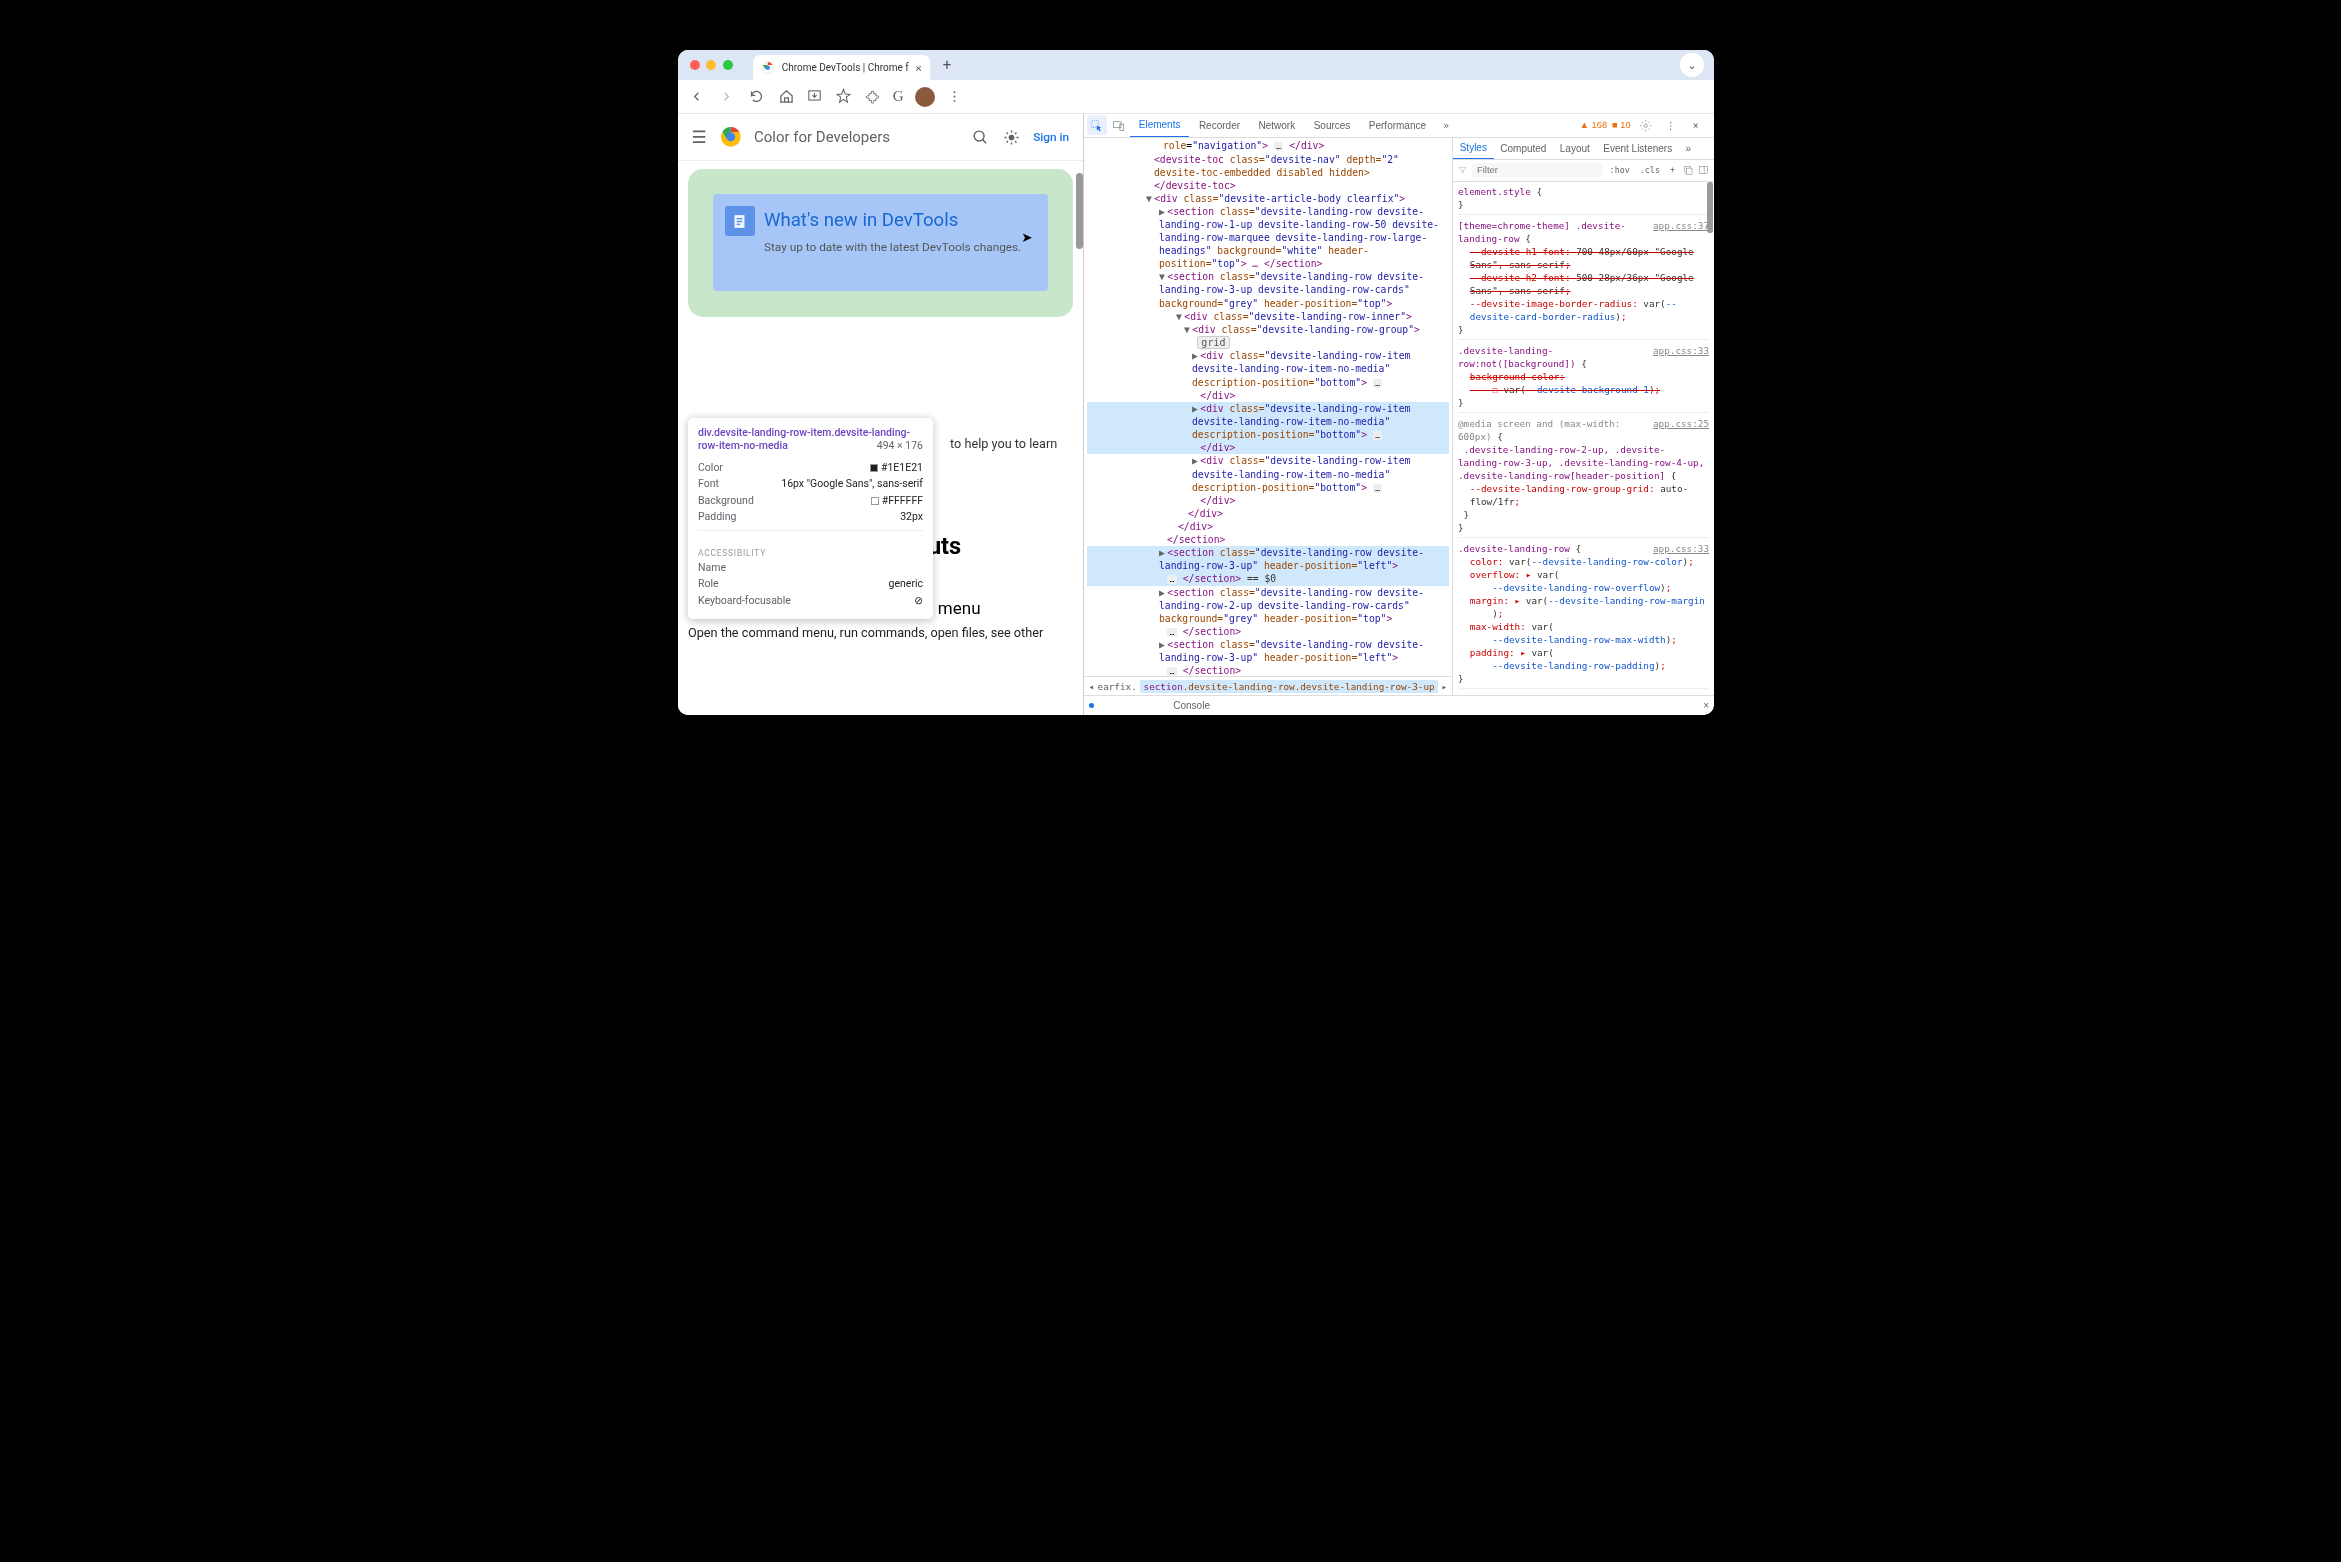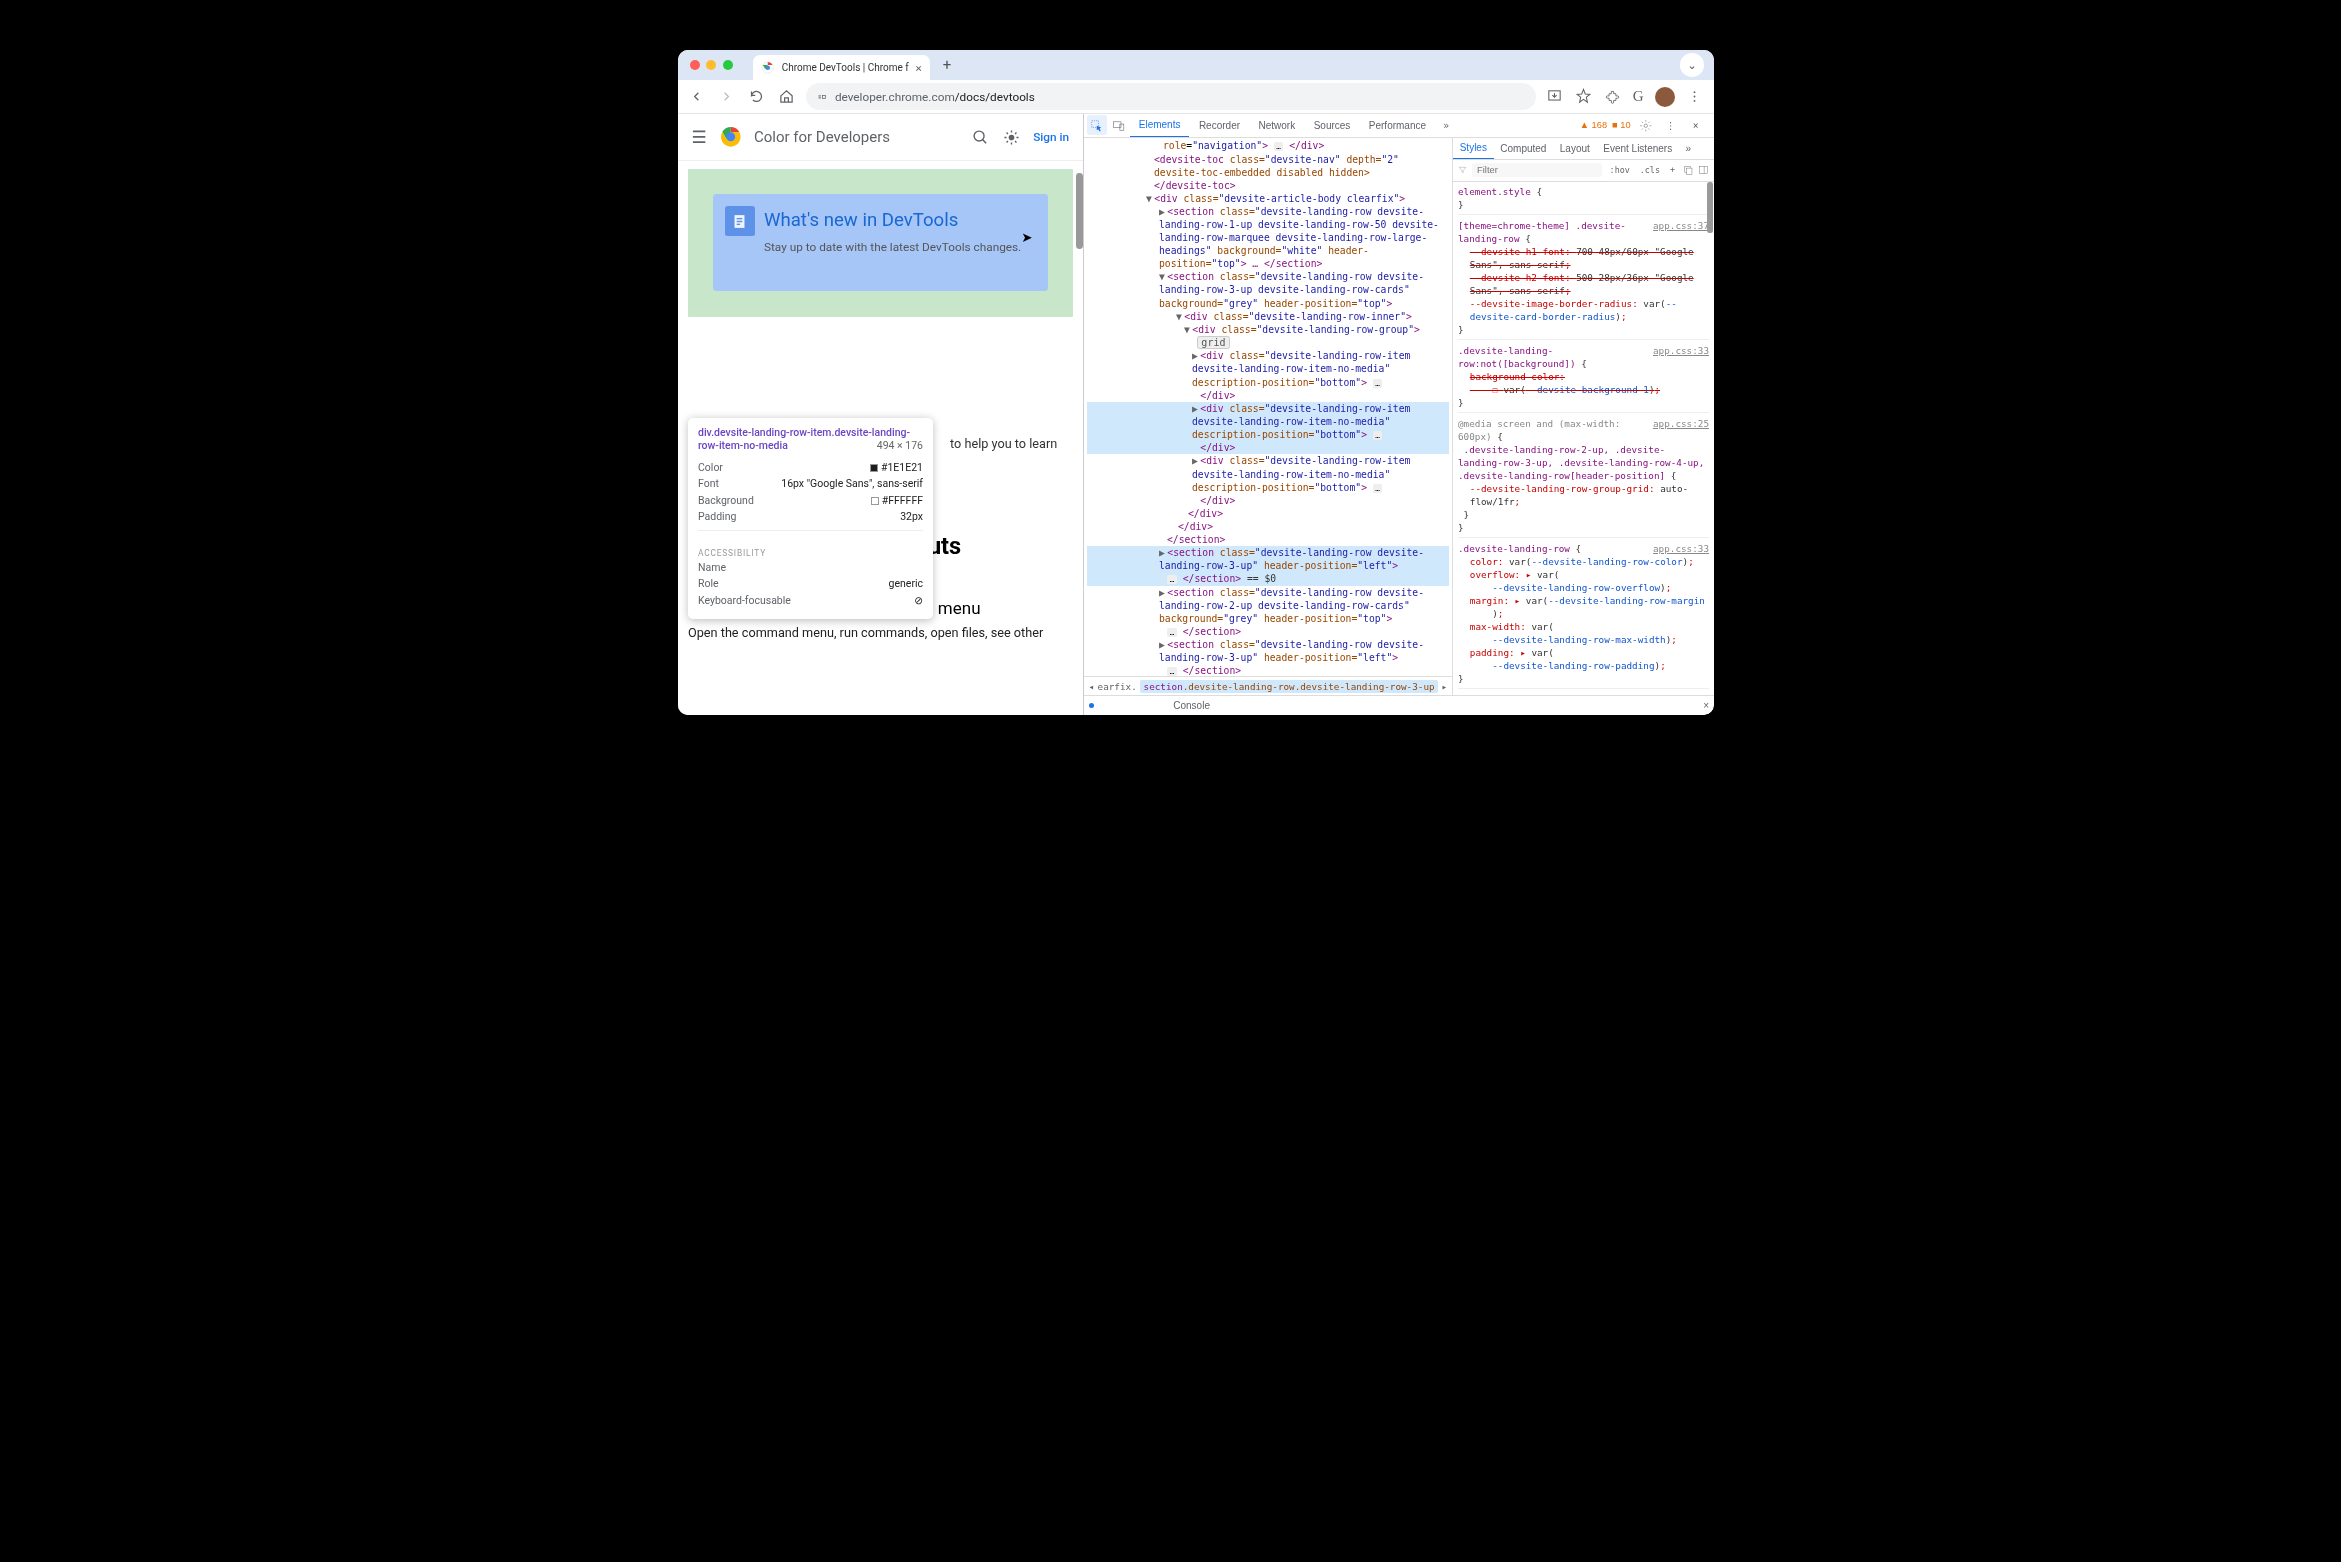--- a/index.html
+++ b/index.html
@@ -37,21 +37,21 @@
 
 .pagehdr { height: 47px; display: flex; align-items: center; padding: 0 13.5px; gap: 11.8px; border-bottom: 0.8px solid #eee; }
 .ham { font-size: 17px; color: #5f6368; }
 .chrome-logo { width: 23.6px; height: 23.6px; }
 .site-title { font-size: 15px; color: #5f6368; }
 .pagehdr-right { margin-left: auto; display: flex; gap: 13.5px; align-items: center; }
 .signin { color: #1a73e8; font-size: 11.8px; font-weight: 500; }
 
 
 .pagebody { padding: 8.4px 10px; }
-.greencard { background: #c8e6c9; padding: 25px; border-radius: 1px; margin-bottom: 8.4px; position: relative; height: 148px; }
+.greencard { background: #c8e6c9; padding: 25px; border-radius: 15px; margin-bottom: 8.4px; position: relative; height: 148px; }
 .bluecard { background: #a6c6f7; padding: 15px 15px 15px 51px; border-radius: 3.4px; position: relative; height: 97px;}
 .doc-icon { position: absolute; left: 11.8px; top: 11.8px; width: 30px; height: 30px; background: #5e92e8; border-radius: 2.5px; display:flex; align-items:center; justify-content:center;}
 .bluecard h3 { color: #1967d2; font-size: 18.6px; font-weight: 400; margin-bottom: 8.4px; }
 .bluecard p { color: #555; font-size: 11.8px; }
 .cursor { position: absolute; top: 35px; right: 15px; font-size: 13.5px; color: #000; }
 
 
 .inspect-tip { position: absolute; top: 304px; left: 10px; width: 245px; background: #fff; border-radius: 5px; box-shadow: 0 1.7px 8.4px rgba(0,0,0,0.25); padding: 8.4px 10px; font-size: 10.5px; z-index: 10; }
 .inspect-tip .selector { color: #6b46c1; font-weight: 500; }
 .inspect-tip .dims { float: right; color: #666; }
@@ -163,28 +163,20 @@
   <div class="navbtn">
           <svg width="15" height="15" viewBox="0 0 24 24">
             <path d="M4 12a8 8 0 1 1 2.3 5.6M4 4v6h6" stroke="#5f6368" stroke-width="2" fill="none"></path>
           </svg>
         </div>
   <div class="navbtn">
           <svg width="15" height="15" viewBox="0 0 24 24">
             <path d="M3 11l9-8 9 8v10H3z M9 21v-7h6v7" stroke="#5f6368" stroke-width="2" fill="none"></path>
           </svg>
         </div>
-  <div class="urlfield">
-    <svg width="11.8" height="11.8" viewBox="0 0 24 24">
-            <rect x="5" y="9" width="5" height="2" fill="#5f6368"></rect>
-            <rect x="5" y="13" width="5" height="2" fill="#5f6368"></rect>
-            <rect x="13" y="9" width="6" height="6" fill="none" stroke="#5f6368" stroke-width="1.5"></rect>
-          </svg>
-    <span class="urltext"><span class="dim">developer.chrome.com</span><span>/docs/devtools</span></span>
-  </div>
   <div class="righticons">
     <svg width="17" height="17" viewBox="0 0 24 24">
             <rect x="4" y="4" width="16" height="13" stroke="#5f6368" fill="none" stroke-width="1.5"></rect>
             <path d="M12 7v6m-3-3l3 3 3-3" stroke="#5f6368" fill="none" stroke-width="1.5"></path>
           </svg>
     <svg width="17" height="17" viewBox="0 0 24 24">
             <path d="M12 2l2.5 6.5L21 9l-5 4 1.5 7L12 16l-5.5 4L8 13 3 9l6.5-.5z" stroke="#5f6368" fill="none" stroke-width="1.5"></path>
           </svg>
     <svg width="17" height="17" viewBox="0 0 24 24">
             <path d="M10 3h4v4h4v4h3a2 2 0 0 1 0 4h-3v4h-4v3a2 2 0 0 1-4 0v-3H6v-4H3a2 2 0 0 1 0-4h3V7h4z" stroke="#5f6368" fill="none" stroke-width="1.5" transform="scale(0.8) translate(3,3)"></path>

